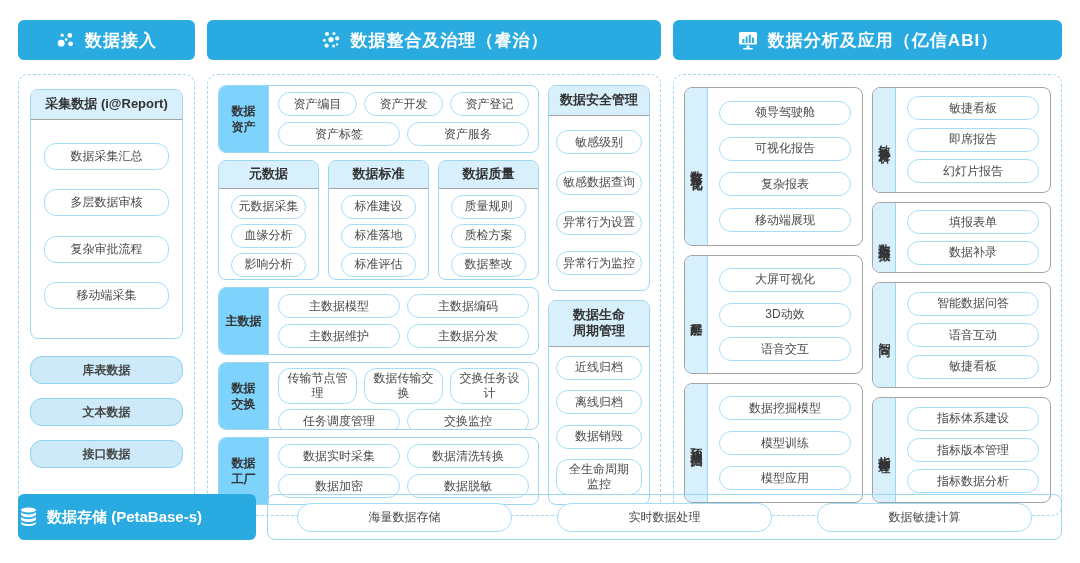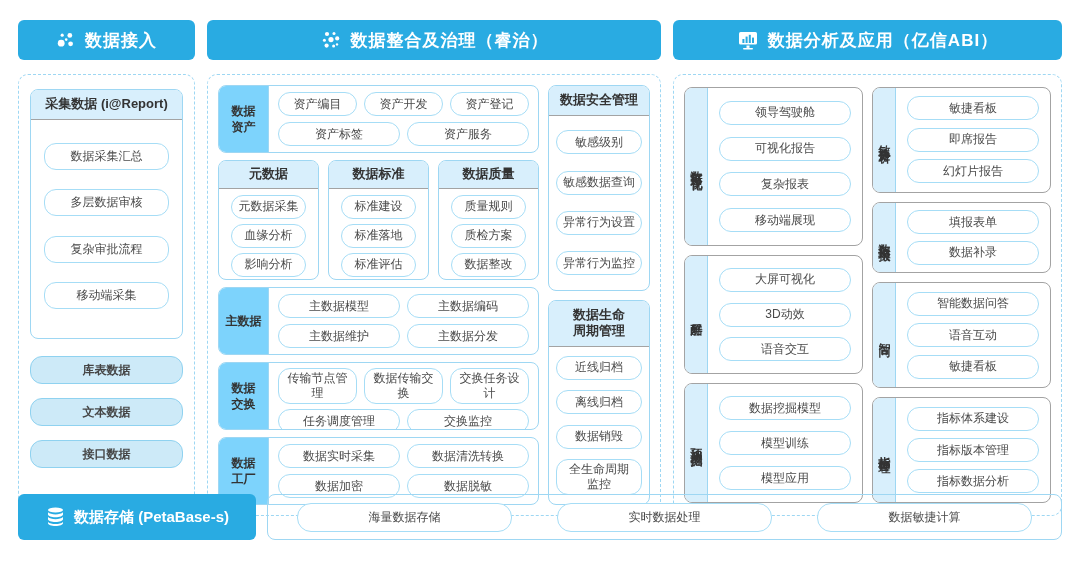--- a/index.html
+++ b/index.html
@@ -80,21 +80,21 @@
     writing-mode:vertical-lr; text-orientation:upright;
     font-size:12px; font-weight:bold; color:#333; letter-spacing:2px;
   }
   .vbody { flex:1; display:flex; flex-direction:column; justify-content:space-evenly; padding:7px 11px; gap:6px; min-width:0; }
   .grow2 { flex:2; } .grow3 { flex:3; } .grow4 { flex:4; }
 
   
   .bottom-row { margin-top:12px; height:46px; display:flex; gap:11px; }
   .storage-btn {
     width:238px; flex:none; background:#29ABE2; border-radius:6px; color:#fff;
-    display:flex; align-items:center; justify-content:center; gap:8px;
+    display:flex; align-items:center; justify-content:flex-start; gap:8px;
     font-size:15px; font-weight:bold;
   }
   .storage-box {
     flex:1; border:1px solid #9ED7F3; border-radius:8px;
     display:flex; align-items:center; justify-content:space-evenly; padding:0 14px; gap:30px;
   }
   .storage-box .btn { flex:1; max-width:215px; min-height:29px; border-radius:14px; }
 </style>
 </head>
 <body>

